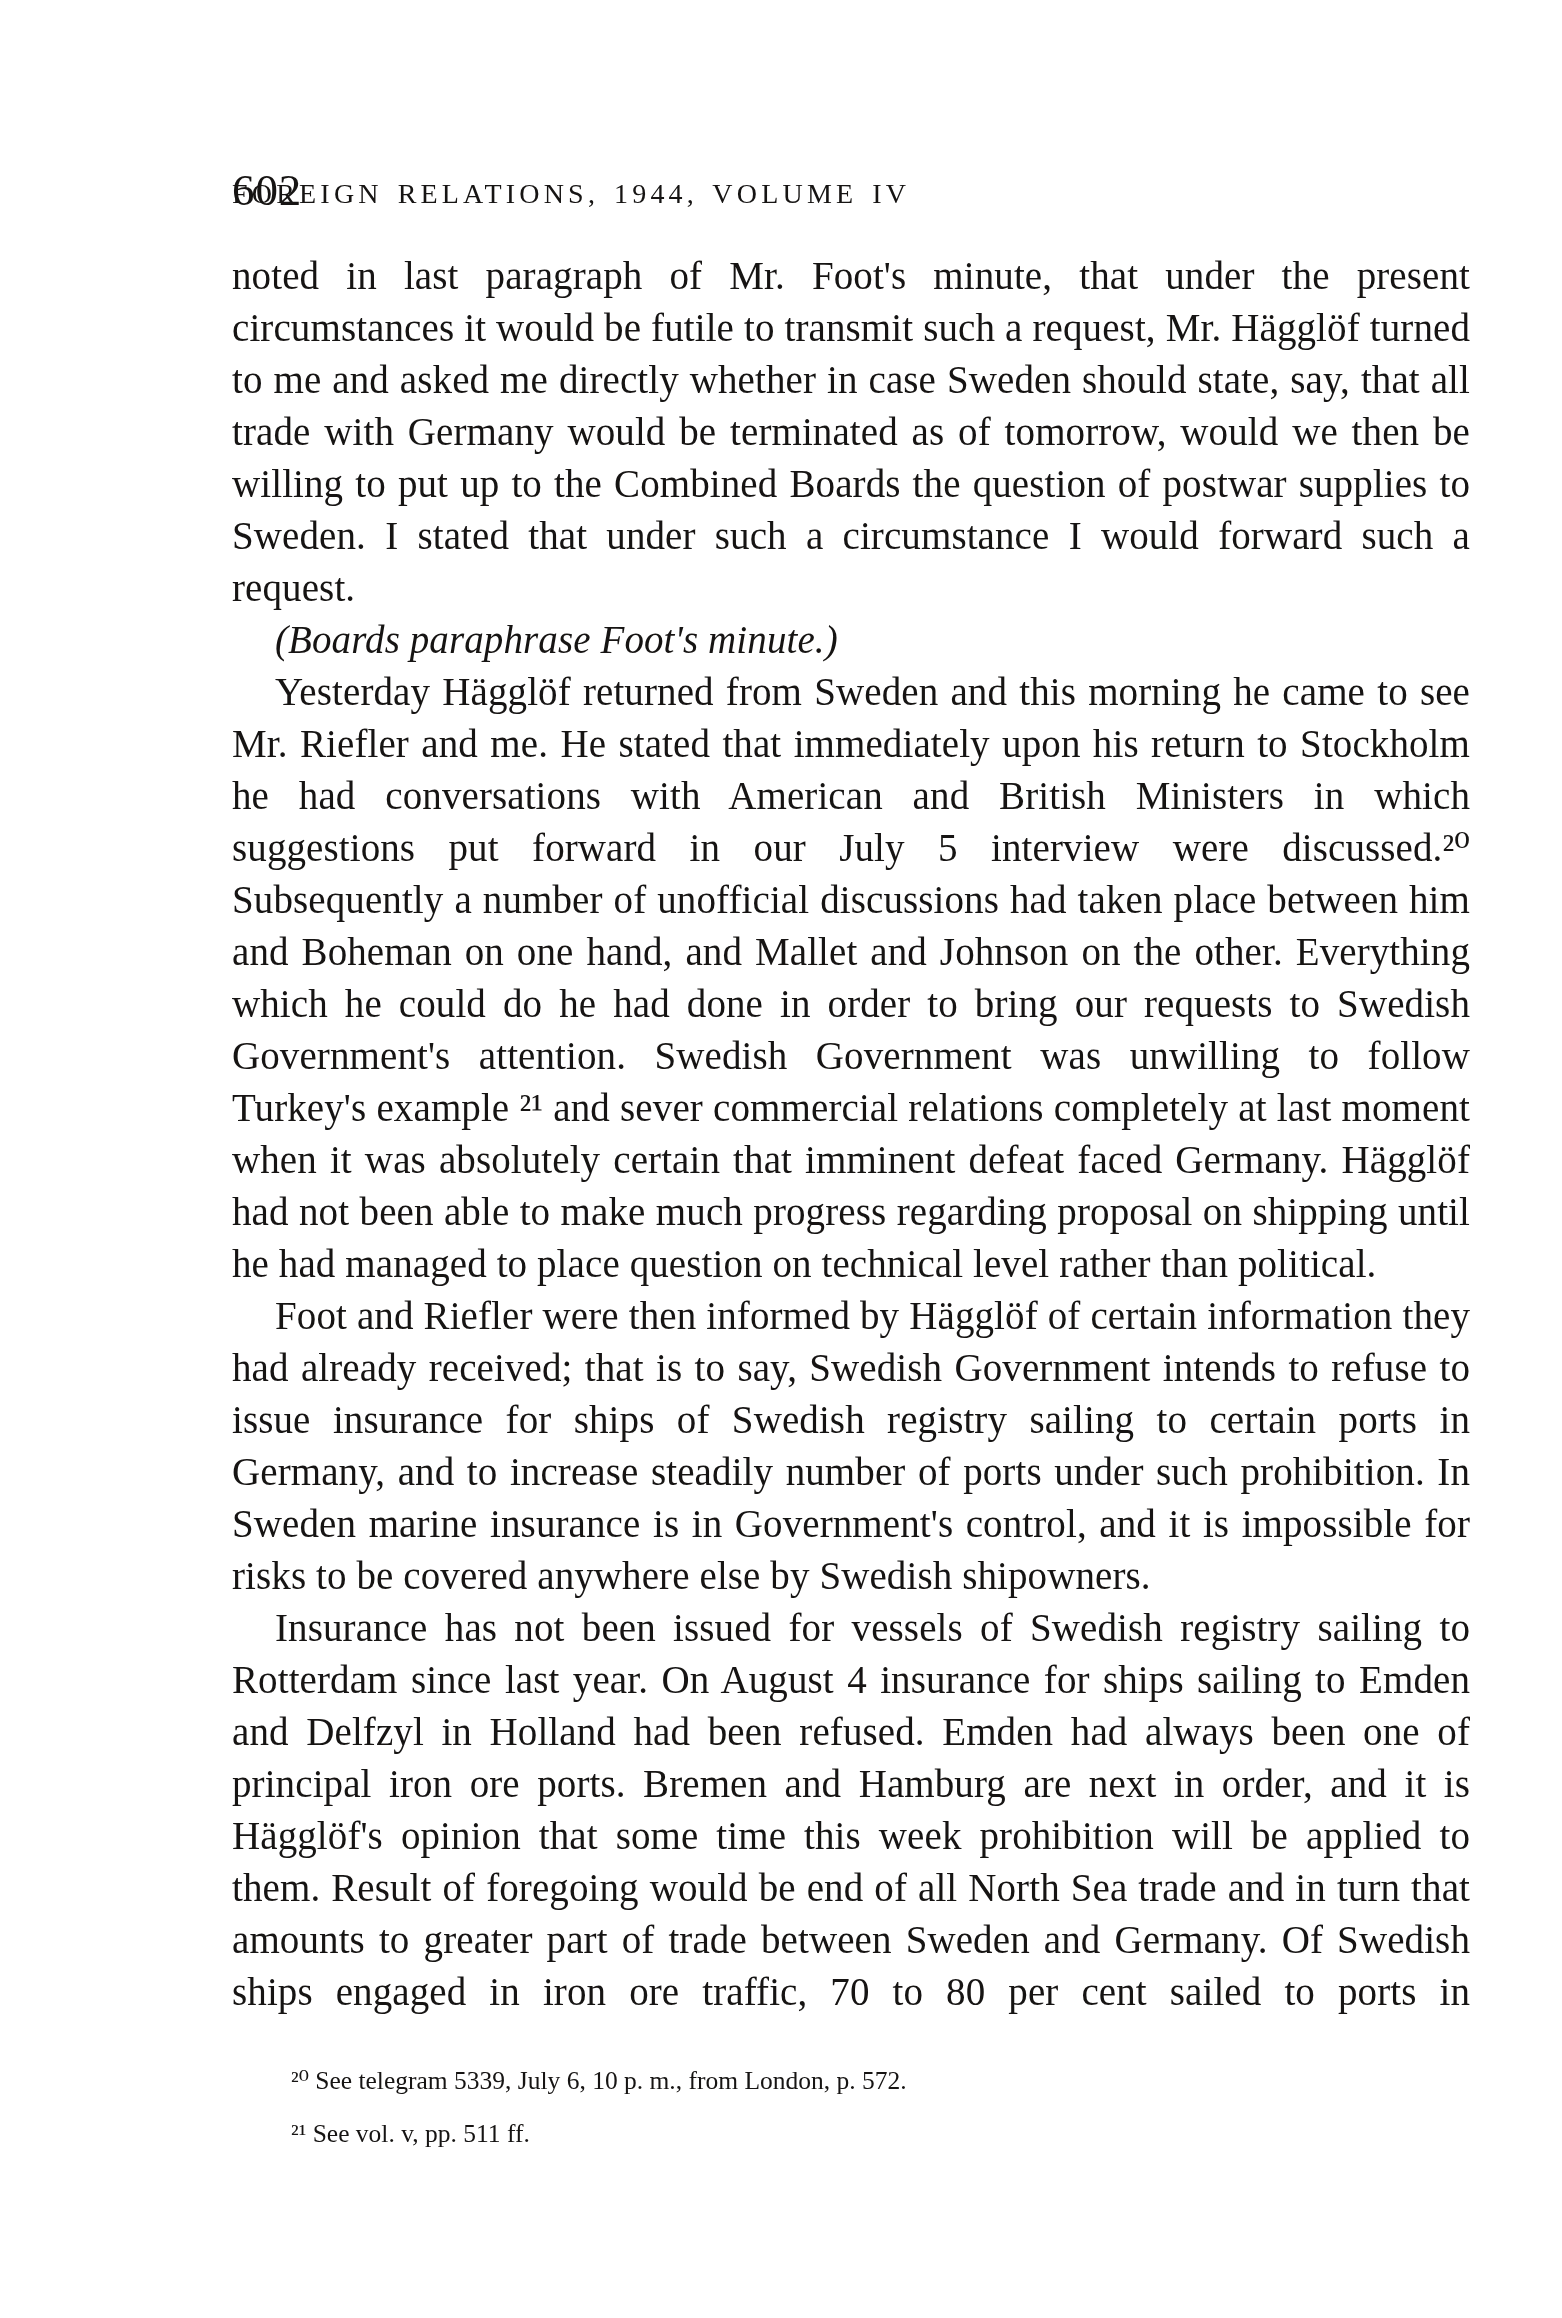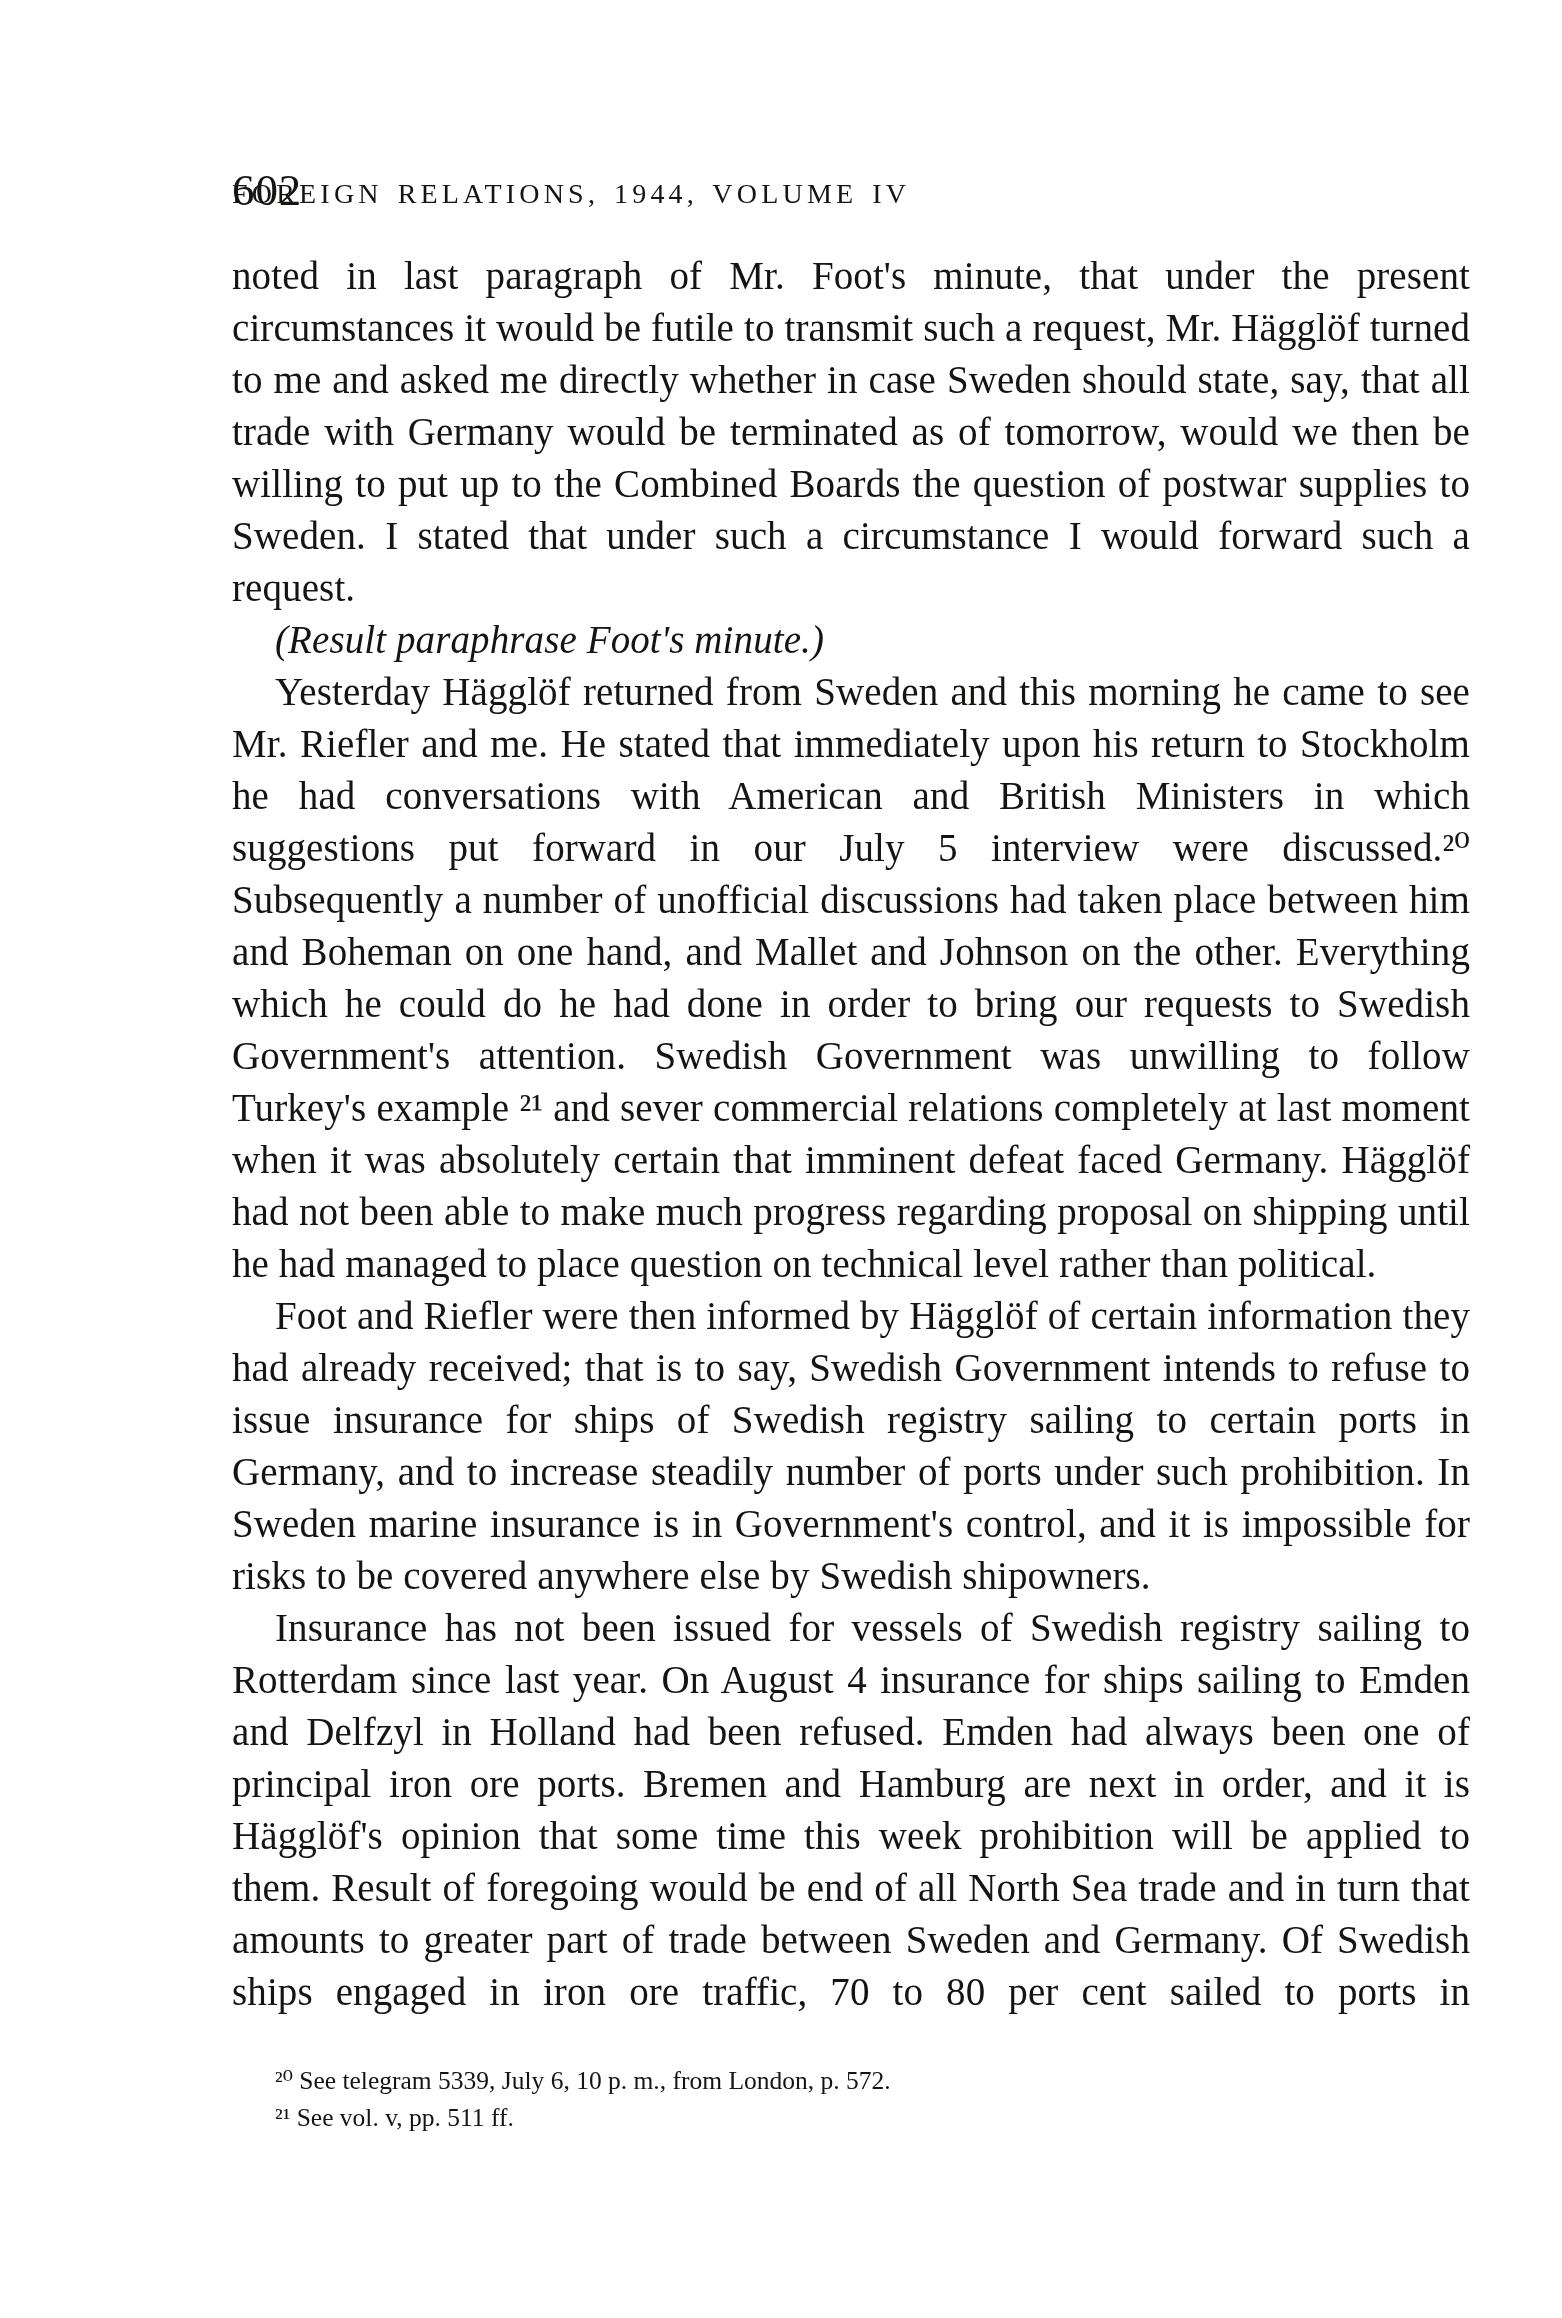--- a/index.html
+++ b/index.html
@@ -65,39 +65,39 @@
   }
   .para.cont-end {
     text-align-last: justify;
   }
   .footnotes {
     margin-top: 44px;
     font-size: 25.5px;
     line-height: 37px;
   }
   .footnote {
-    margin: 0;
+    margin: 16px;
     padding: 0;
     text-indent: 43px;
   }
 </style>
 </head>
 <body>
 
 <div class="page">
   <div class="content">
 
     <header class="page-header">
       <span class="page-number">602</span>
       <span class="running-header">FOREIGN RELATIONS, 1944, VOLUME IV</span>
     </header>
 
     <main class="body-text">
       <p class="para continuation">noted in last paragraph of Mr. Foot's minute, that under the present circumstances it would be futile to transmit such a request, Mr. Hägglöf turned to me and asked me directly whether in case Sweden should state, say, that all trade with Germany would be terminated as of tomorrow, would we then be willing to put up to the Combined Boards the question of postwar supplies to Sweden. I stated that under such a circumstance I would forward such a request.</p>
-      <p class="para indent italic">(Result paraphrase Foot's minute.)</p>
+      <p class="para indent italic">(Boards paraphrase Foot's minute.)</p>
       <p class="para indent">Yesterday Hägglöf returned from Sweden and this morning he came to see Mr. Riefler and me. He stated that immediately upon his return to Stockholm he had conversations with American and British Ministers in which suggestions put forward in our July 5 interview were discussed.²⁰ Subsequently a number of unofficial discussions had taken place between him and Boheman on one hand, and Mallet and Johnson on the other. Everything which he could do he had done in order to bring our requests to Swedish Government's attention. Swedish Government was unwilling to follow Turkey's example ²¹ and sever commercial relations completely at last moment when it was absolutely certain that imminent defeat faced Germany. Hägglöf had not been able to make much progress regarding proposal on shipping until he had managed to place question on technical level rather than political.</p>
       <p class="para indent">Foot and Riefler were then informed by Hägglöf of certain information they had already received; that is to say, Swedish Government intends to refuse to issue insurance for ships of Swedish registry sailing to certain ports in Germany, and to increase steadily number of ports under such prohibition. In Sweden marine insurance is in Government's control, and it is impossible for risks to be covered anywhere else by Swedish shipowners.</p>
       <p class="para indent cont-end">Insurance has not been issued for vessels of Swedish registry sailing to Rotterdam since last year. On August 4 insurance for ships sailing to Emden and Delfzyl in Holland had been refused. Emden had always been one of principal iron ore ports. Bremen and Hamburg are next in order, and it is Hägglöf's opinion that some time this week prohibition will be applied to them. Result of foregoing would be end of all North Sea trade and in turn that amounts to greater part of trade between Sweden and Germany. Of Swedish ships engaged in iron ore traffic, 70 to 80 per cent sailed to ports in</p>
     </main>
 
     <footer class="footnotes">
       <p class="footnote">²⁰ See telegram 5339, July 6, 10 p. m., from London, p. 572.</p>
       <p class="footnote">²¹ See vol. v, pp. 511 ff.</p>
     </footer>
 

